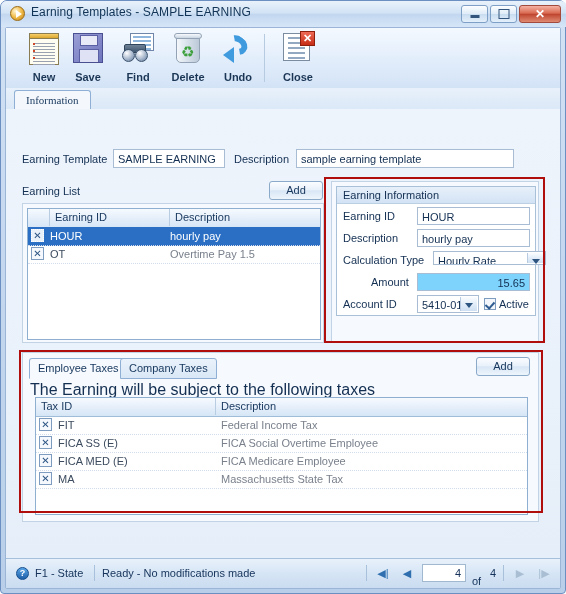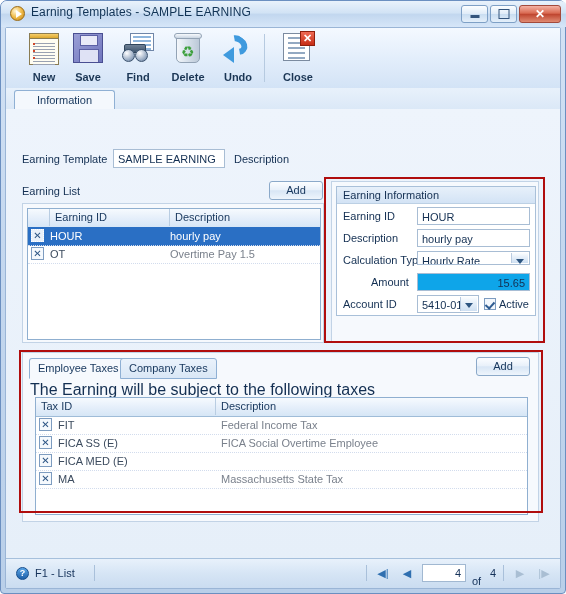--- a/index.html
+++ b/index.html
@@ -178,43 +178,43 @@
   }
 
   
   .tabstrip {
     position: absolute; left: 0; top: 60px; right: 0; height: 21px;
     background: linear-gradient(180deg,#e8f1fb,#dbe8f7);
     border-bottom: 1px solid #8fb0d4;
   }
   .tab-main {
     position: absolute; left: 8px; top: 2px;
-    padding: 3px 22px 4px;
+    padding: 3px 11px 4px;
     background: #f4f8fd;
     border: 1px solid #8fb0d4; border-bottom: 1px solid #f4f8fd;
     border-radius: 3px 3px 0 0;
-    font-size: 11px; color: #16365c;
+    font-size: 11px; color: #16365c; font-family: Liberation Serif, serif;
   }
 
   
   .content {
     position: absolute; left: 0; top: 81px; right: 0; bottom: 30px;
     background: linear-gradient(180deg,#eef4fc 0%, #e6eff9 100%);
   }
 
   .lbl { position: absolute; font-size: 11px; color: #132f52; white-space: nowrap; }
 
   .txtbox {
     position: absolute; box-sizing: border-box;
     background: #ffffff; border: 1px solid #a8bdd4;
     font-size: 11px; color: #132f52;
     padding: 2px 4px; line-height: 14px;
     overflow: hidden; white-space: nowrap;
   }
-  .txtbox.readonly { background: #0ea5e9; }
+  .txtbox.readonly { background: #7dd3fc; }
   .txtbox.num { text-align: right; }
 
   .btn {
     position: absolute; box-sizing: border-box;
     background: linear-gradient(180deg,#fbfdff 0%, #e9f1fa 45%, #d8e6f5 52%, #eef5fc 100%);
     border: 1px solid #8ba9c9; border-radius: 3px;
     font-size: 11px; color: #16365c; text-align: center;
     line-height: 17px;
   }
 
@@ -468,20 +468,21 @@
     <div class="tabstrip">
       <div class="tab-main">Information</div>
     </div>
 
     <div class="content">
 
       <div class="lbl" style="left:16px; top:44px;">Earning Template</div>
       <div class="txtbox" style="left:107px; top:40px; width:112px; height:19px;">SAMPLE EARNING</div>
 
       <div class="lbl" style="left:228px; top:44px;">Description</div>
+      <div class="txtbox" style="left:290px; top:40px; width:218px; height:19px;">sample earning template</div>
 
       <div class="lbl" style="left:16px; top:76px;">Earning List</div>
       <div class="btn" style="left:263px; top:72px; width:54px; height:19px;">Add</div>
 
       <div class="sunken" style="left:16px; top:94px; width:302px; height:140px;">
         <div class="grid" style="left:4px; top:4px; width:294px; height:132px;">
           <div class="grid-head">
             <div class="gh-cell" style="left:0; width:22px;"></div>
             <div class="gh-cell" style="left:22px; width:120px;">Earning ID</div>
             <div class="gh-cell" style="left:142px; width:150px; border-right:0;">Description</div>
@@ -503,21 +504,21 @@
         <div class="panel" style="left:4px; top:4px; width:200px; height:130px;">
           <div class="panel-head">Earning Information</div>
 
           <div class="lbl" style="left:6px; top:23px;">Earning ID</div>
           <div class="txtbox" style="left:80px; top:20px; width:113px; height:18px;">HOUR</div>
 
           <div class="lbl" style="left:6px; top:45px;">Description</div>
           <div class="txtbox" style="left:80px; top:42px; width:113px; height:18px;">hourly pay</div>
 
           <div class="lbl" style="left:6px; top:67px;">Calculation Type</div>
-          <div class="combo" style="left:80px; top:64px; width:113px; height:14px;">
+          <div class="combo" style="left:96px; top:64px; width:113px; height:14px;">
             <span>Hourly Rate</span>
             <span class="arrow"></span>
           </div>
 
           <div class="lbl" style="left:6px; top:89px;margin-left:28px;">Amount</div>
           <div class="txtbox readonly num" style="left:80px; top:86px; width:113px; height:18px;">15.65</div>
 
           <div class="lbl" style="left:6px; top:111px;">Account ID</div>
           <div class="combo" style="left:80px; top:108px; width:62px; height:18px;">
             <span>5410-01</span>
@@ -551,37 +552,39 @@
             <div class="gr-c2" style="left:185px;">Federal Income Tax</div>
           </div>
           <div class="grid-row" style="top:36px;">
             <div class="gr-x">✕</div>
             <div class="gr-c1">FICA SS (E)</div>
             <div class="gr-c2" style="left:185px;">FICA Social Overtime Employee</div>
           </div>
           <div class="grid-row" style="top:54px;">
             <div class="gr-x">✕</div>
             <div class="gr-c1">FICA MED (E)</div>
+            <div class="gr-c2" style="left:185px;">FICA Medicare Employee</div>
           </div>
           <div class="grid-row" style="top:72px;">
             <div class="gr-x">✕</div>
             <div class="gr-c1">MA</div>
             <div class="gr-c2" style="left:185px;">Massachusetts State Tax</div>
           </div>
         </div>
       </div>
 
       <div class="redbox" style="left:318px; top:68px; width:221px; height:166px;"></div>
       <div class="redbox" style="left:13px; top:241px; width:524px; height:163px;"></div>
     </div>
 
     <div class="statusbar">
       <div class="sb-help-ico">?</div>
-      <div class="sb-text" style="left:29px;">F1 - List</div>
+      <div class="sb-text" style="left:29px;">F1 - State</div>
       <div class="sb-div" style="left:88px;"></div>
+      <div class="sb-text" style="left:96px;">Ready - No modifications made</div>
 
       <div class="sb-div" style="left:360px;"></div>
       <div class="nav-btn" style="left:369px;">◀|</div>
       <div class="nav-btn" style="left:393px;">◀</div>
       <div class="nav-box" style="left:416px;">4</div>
       <div class="sb-text" style="left:466px;margin-top:8px;">of</div>
       <div class="sb-text" style="left:484px;">4</div>
       <div class="sb-div" style="left:497px;"></div>
       <div class="nav-btn dim" style="left:506px;">▶</div>
       <div class="nav-btn dim" style="left:530px;">|▶</div>

